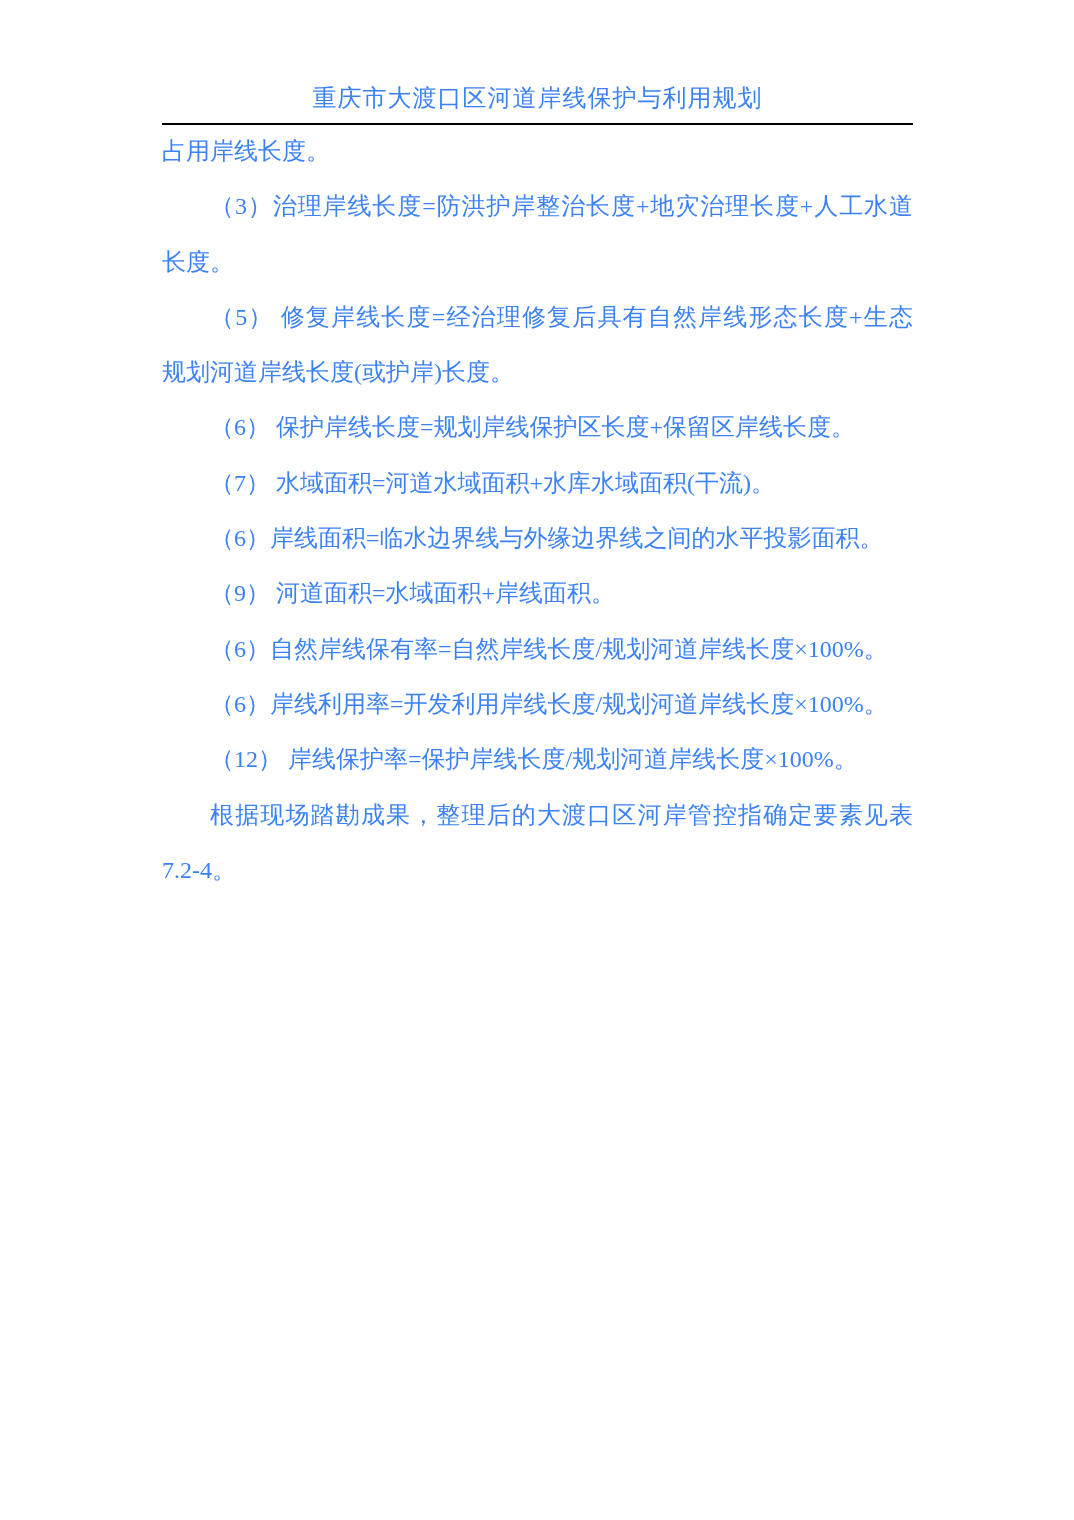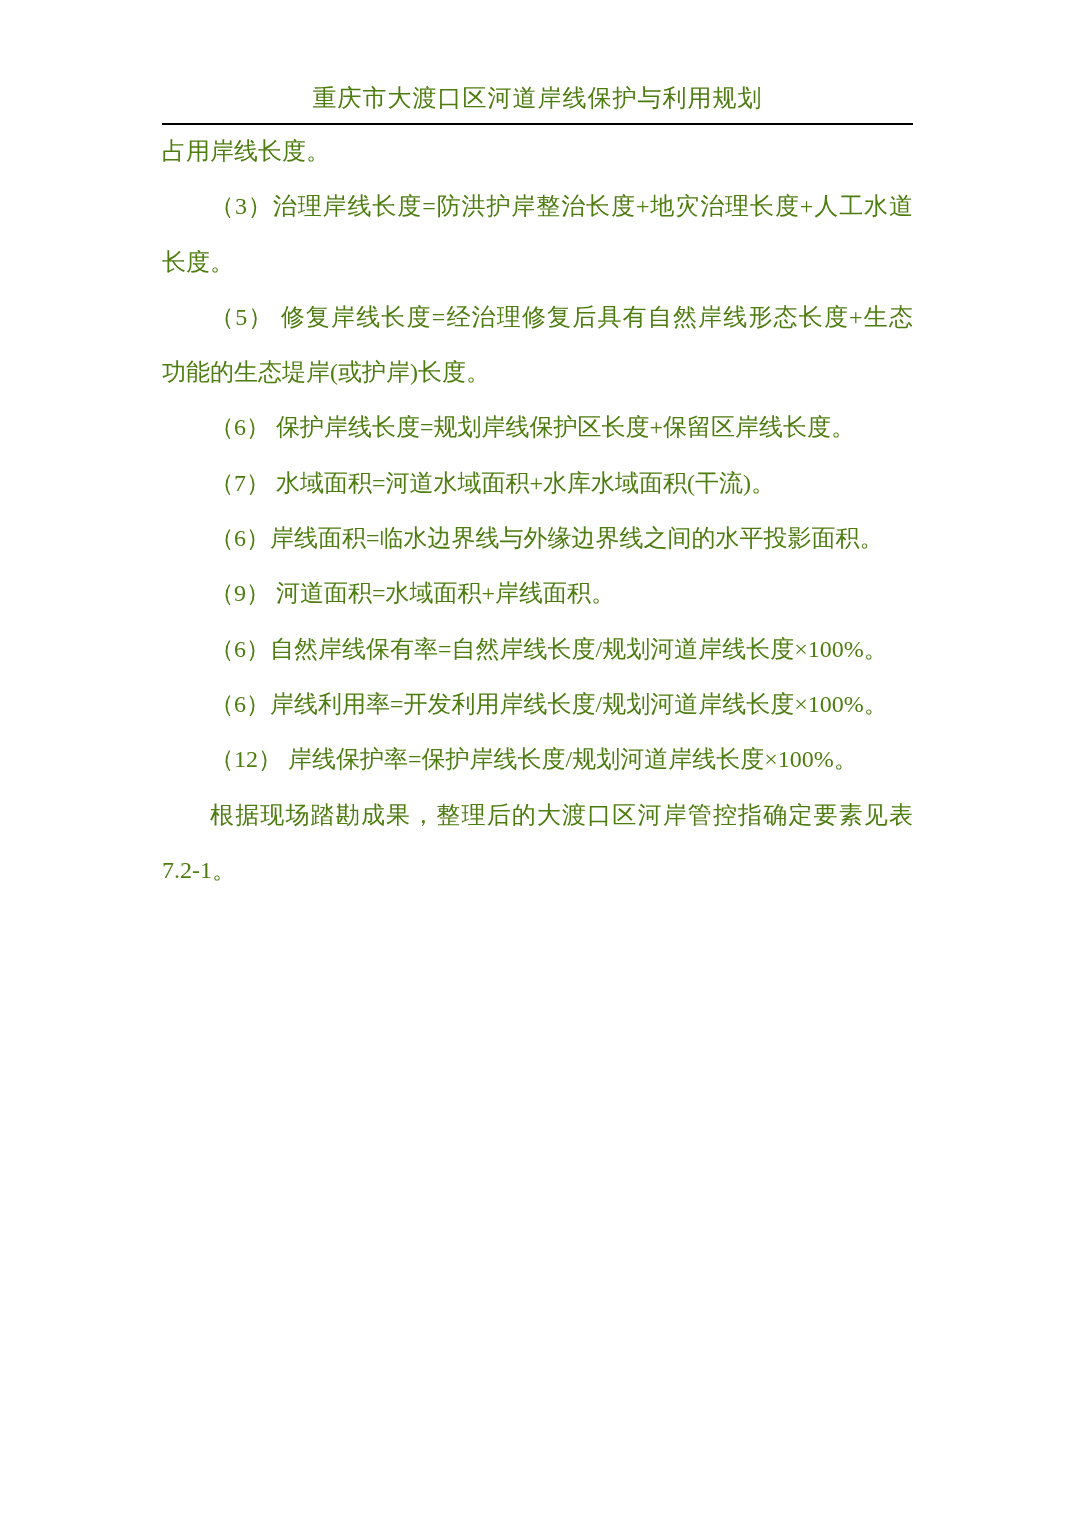--- a/index.html
+++ b/index.html
@@ -7,21 +7,21 @@
     padding: 0;
     background: #ffffff;
   }
   .page {
     position: relative;
     width: 1074px;
     height: 1140px;
     background: #ffffff;
     overflow: hidden;
     font-family: "Liberation Serif", "DejaVu Serif", serif;
-    color: #4d7c0f;
+    color: #3b82f6;
   }
   .header-title {
     position: absolute;
     top: 84px;
     left: 162px;
     width: 751px;
     text-align: center;
     font-size: 24px;
     line-height: 1.2;
     letter-spacing: 1px;
@@ -71,29 +71,29 @@
 
   <div class="header-title">重庆市大渡口区河道岸线保护与利用规划</div>
 
   <div class="header-rule"></div>
 
   <div class="doc-body" id="doc-body">
       <div class="line">占用岸线长度。</div>
       <div class="line indent fill">（3）治理岸线长度=防洪护岸整治长度+地灾治理长度+人工水道</div>
       <div class="line">长度。</div>
       <div class="line indent fill">（5） 修复岸线长度=经治理修复后具有自然岸线形态长度+生态</div>
-      <div class="line">功能的生态堤岸(或护岸)长度。</div>
+      <div class="line">规划河道岸线长度(或护岸)长度。</div>
       <div class="line indent">（6） 保护岸线长度=规划岸线保护区长度+保留区岸线长度。</div>
       <div class="line indent">（7） 水域面积=河道水域面积+水库水域面积(干流)。</div>
       <div class="line indent">（6）岸线面积=临水边界线与外缘边界线之间的水平投影面积。</div>
       <div class="line indent">（9） 河道面积=水域面积+岸线面积。</div>
       <div class="line indent">（6）自然岸线保有率=自然岸线长度/规划河道岸线长度×100%。</div>
       <div class="line indent">（6）岸线利用率=开发利用岸线长度/规划河道岸线长度×100%。</div>
       <div class="line indent">（12） 岸线保护率=保护岸线长度/规划河道岸线长度×100%。</div>
       <div class="line indent fill">根据现场踏勘成果，整理后的大渡口区河岸管控指确定要素见表</div>
-      <div class="line">7.2-1。</div>
+      <div class="line">7.2-4。</div>
     </div>
 
   <div class="footer">
     <span>113</span>
   </div>
 
 </div>
 
 </body></html>

